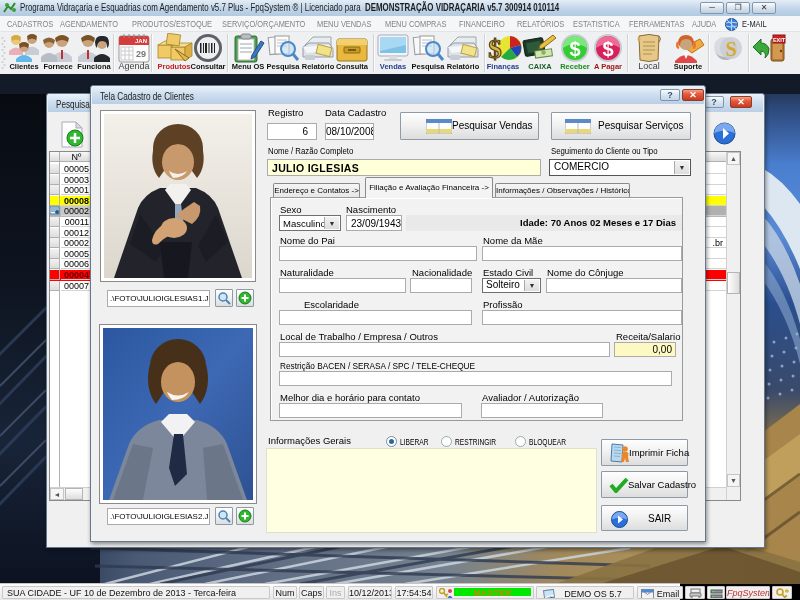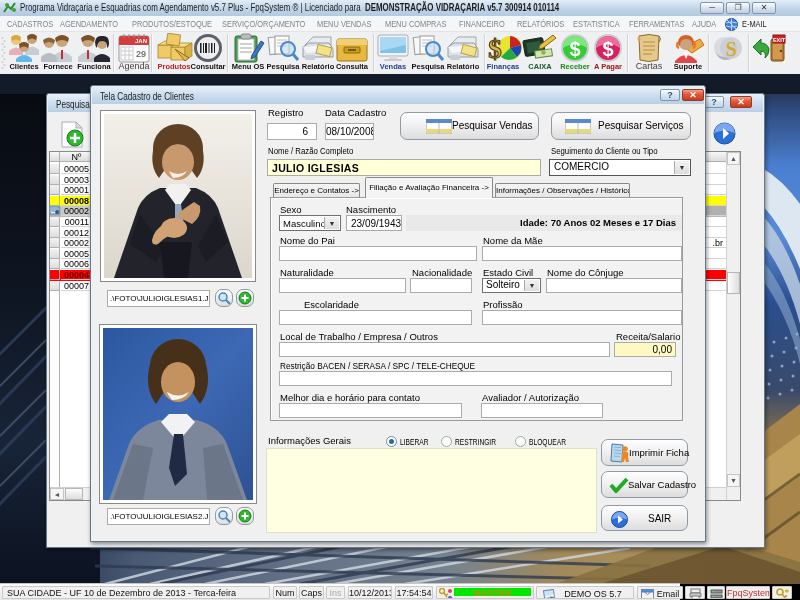--- a/index.html
+++ b/index.html
@@ -41,21 +41,21 @@
 .closebtn { position:absolute; width:22px; height:12px;
   background:linear-gradient(#f5a085,#e35b3d 40%,#c93a1e);
   border:1px solid #8d3c2a; border-radius:2px; text-align:center;
   font-size:9px; line-height:11px; color:#fff; font-weight:bold; }
 
 
 .lbl { position:absolute; font-size:9.5px; color:#000; white-space:nowrap; }
 .tb { position:absolute; background:#fff; border:1px solid #ababab; font-size:10px; color:#000; white-space:nowrap; overflow:hidden; }
 .tbY { position:absolute; background:#ffffd8; border:1px solid #ababab; }
 .btn { position:absolute; background:linear-gradient(#fefefe,#f1f1f1 45%,#dddddd);
-  border:1px solid #8e9aa5; border-radius:7px; font-size:10px; color:#000; text-align:center; white-space:nowrap; }
+  border:1px solid #8e9aa5; border-radius:1px; font-size:10px; color:#000; text-align:center; white-space:nowrap; }
 .combo { position:absolute; background:#fff; border:1px solid #707070; font-size:10px; white-space:nowrap; }
 .combo .arr { position:absolute; right:1px; top:1px; bottom:1px; width:15px;
   background:linear-gradient(#f2f2f2,#ddd); border-left:1px solid #aaa;
   font-size:7px; text-align:center; color:#333; }
 .tab { position:absolute; background:linear-gradient(#f4f4f4,#e6e6e6);
   border:1px solid #8a8a8a; border-bottom:none; border-radius:2px 2px 0 0;
   font-size:8.5px; text-align:center; color:#000; white-space:nowrap; overflow:hidden; }
 .grow { position:absolute; left:0; width:676px; height:11px; }
 .grow .sel { position:absolute; left:0; top:0; width:10px; height:10px;
   background:linear-gradient(#f2f2f2,#ddd); border-right:1px solid #b0b0b0; border-bottom:1px solid #b0b0b0; }
@@ -743,21 +743,21 @@
         <path d="M5 3 Q15 0 25 3 L24 27 Q15 30 6 27 Z" fill="#e8c888" stroke="#8a6a30"></path>
         <path d="M5 3 Q8 6 5 9 Q2 6 5 3" fill="#d2a858"></path>
         <path d="M25 3 Q28 6 25 9" fill="none" stroke="#8a6a30"></path>
         <g stroke="#b09050">
             <line x1="9" y1="9" x2="21" y2="9"></line>
             <line x1="9" y1="13" x2="21" y2="13"></line>
             <line x1="9" y1="17" x2="21" y2="17"></line>
             <line x1="9" y1="21" x2="18" y2="21"></line>
           </g>
       </svg>
-        <div class="lbg">Cartas</div>
+        <div class="lbg">Local</div>
     </div>
     <div class="tool" style="left:668px">
       <svg width="36" height="30" viewBox="0 0 36 30">
         <path d="M14 14 L30 6 L34 12 L22 20 Z" fill="#f2a83c" stroke="#b87818"></path>
         <circle cx="16" cy="10" r="7" fill="#caa27c"></circle>
         <path d="M8 9 Q9 2 16 2 Q23 2 24 9 Q24 12 22 13 Q23 6 16 6 Q10 6 10 13 Q8 12 8 9 Z" fill="#d2622a"></path>
         <path d="M8 9 Q6 14 9 15 M24 9 Q26 14 23 15" stroke="#e87828" stroke-width="2.5" fill="none"></path>
         <path d="M5 28 Q16 16 27 28 L27 30 L5 30 Z" fill="#e04848"></path>
         <path d="M13 19 L19 19 L16 26 Z" fill="#f8f8f8"></path>
       </svg>
@@ -826,21 +826,21 @@
         </svg>
     </div>
     <div class="sp" style="left:707px;width:18px;">
       <svg class="abs" style="left:2px;top:1px" width="13" height="12" viewBox="0 0 13 12">
           <rect x="1" y="2" width="11" height="3" fill="#8a94a0" stroke="#555"></rect>
           <rect x="1" y="7" width="11" height="3" fill="#8a94a0" stroke="#555"></rect>
           <circle cx="3" cy="3.5" r="0.8" fill="#3f3"></circle>
           <circle cx="3" cy="8.5" r="0.8" fill="#3f3"></circle>
         </svg>
     </div>
-    <div class="sp" style="left:726px;width:44px;color:#c03030;">FpqSystem</div>
+    <div class="sp" style="left:726px;width:44px;color:#c03030;font-style:italic;">FpqSystem</div>
     <div class="sp" style="left:772px;width:20px;">
       <svg class="abs" style="left:3px;top:1px" width="14" height="12" viewBox="0 0 14 12">
         <circle cx="4" cy="4" r="3" fill="none" stroke="#c8a020" stroke-width="1.6"></circle>
           <path d="M6 6 L10 11 M8.5 9 L11 7.5" stroke="#c8a020" stroke-width="1.6"></path>
         <path d="M9 2 Q12 0 13 3 Q12 6 9 4" fill="#d8b830"></path>
       </svg>
     </div>
   </div>
 </div>
 

